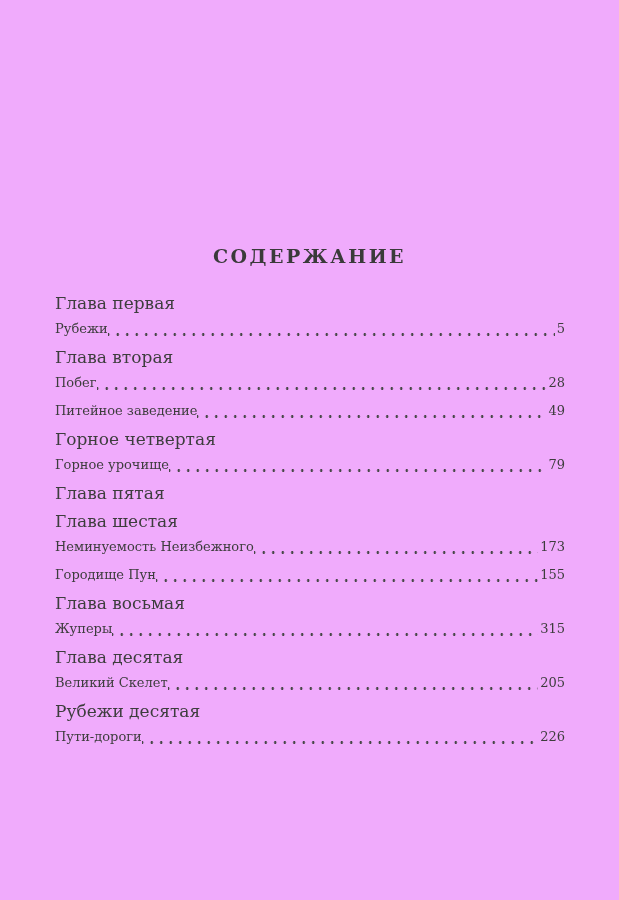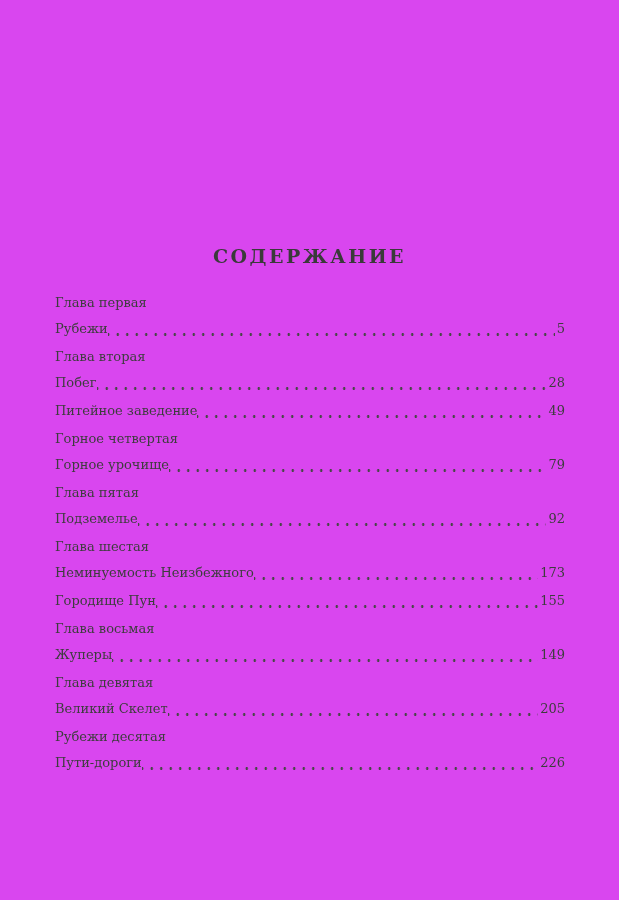--- a/index.html
+++ b/index.html
@@ -2,42 +2,42 @@
 <html lang="ru"><head>
 <meta charset="utf-8">
 <style>
   * { margin: 0; padding: 0; box-sizing: border-box; }
   html, body { background: #e9e9e9; }
   .page {
     position: relative;
     width: 619px;
     height: 900px;
     margin: 0 auto;
-    background: #d946ef;
+    background: #f0abfc;
     overflow: hidden;
     font-family: "DejaVu Serif", "Liberation Serif", serif;
     color: #3d3d3d;
   }
   .title {
     margin-top: 243px;
     text-align: center;
     font-size: 19px;
     font-weight: bold;
     letter-spacing: 2.5px;
     color: #3a3a3a;
     line-height: 26px;
   }
   .toc {
     margin: 21px 54px 0 55px;
   }
   .entry {
     margin-bottom: 2px;
   }
   .chapter {
-    font-size: 13px;
+    font-size: 17px;
     line-height: 26px;
     white-space: nowrap;
   }
   .row {
     display: flex;
     align-items: stretch;
     font-size: 13px;
     line-height: 26px;
     white-space: nowrap;
   }
@@ -93,25 +93,20 @@
     <div class="chapter">Горное четвертая</div>
     <div class="row">
       <span class="name">Горное урочище</span>
       <span class="dots"></span>
       <span class="pagenum">79</span>
     </div>
   </div>
 
   <div class="entry">
     <div class="chapter">Глава пятая</div>
-    <div class="row">
-      <span class="name">Подземелье</span>
-      <span class="dots"></span>
-      <span class="pagenum">92</span>
-    </div>
   </div>
 
   <div class="entry">
     <div class="chapter">Глава шестая</div>
     <div class="row">
       <span class="name">Неминуемость Неизбежного</span>
       <span class="dots"></span>
       <span class="pagenum">173</span>
     </div>
   </div>
@@ -122,26 +117,26 @@
       <span class="dots"></span>
       <span class="pagenum">155</span>
     </div>
   </div>
 
   <div class="entry">
     <div class="chapter">Глава восьмая</div>
     <div class="row">
       <span class="name">Жуперы</span>
       <span class="dots"></span>
-      <span class="pagenum">149</span>
+      <span class="pagenum">315</span>
     </div>
   </div>
 
   <div class="entry">
-    <div class="chapter">Глава девятая</div>
+    <div class="chapter">Глава десятая</div>
     <div class="row">
       <span class="name">Великий Скелет</span>
       <span class="dots"></span>
       <span class="pagenum">205</span>
     </div>
   </div>
 
   <div class="entry">
     <div class="chapter">Рубежи десятая</div>
     <div class="row">

